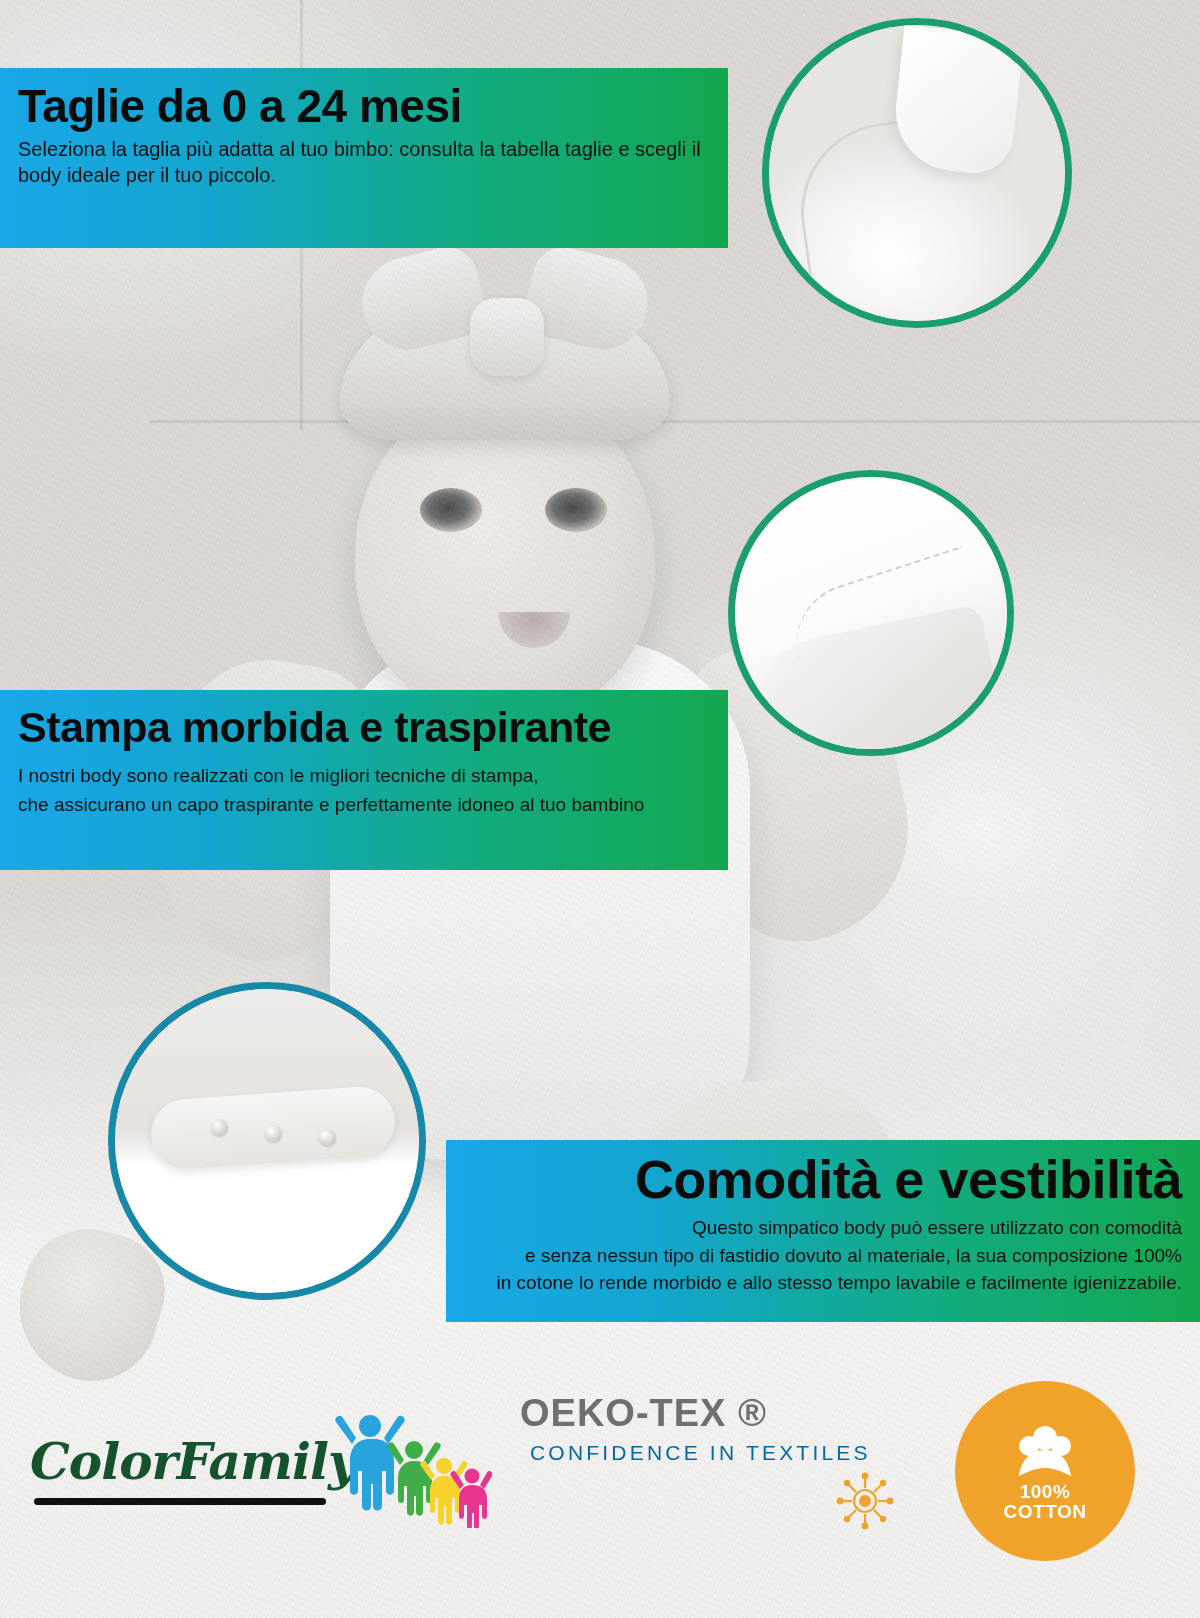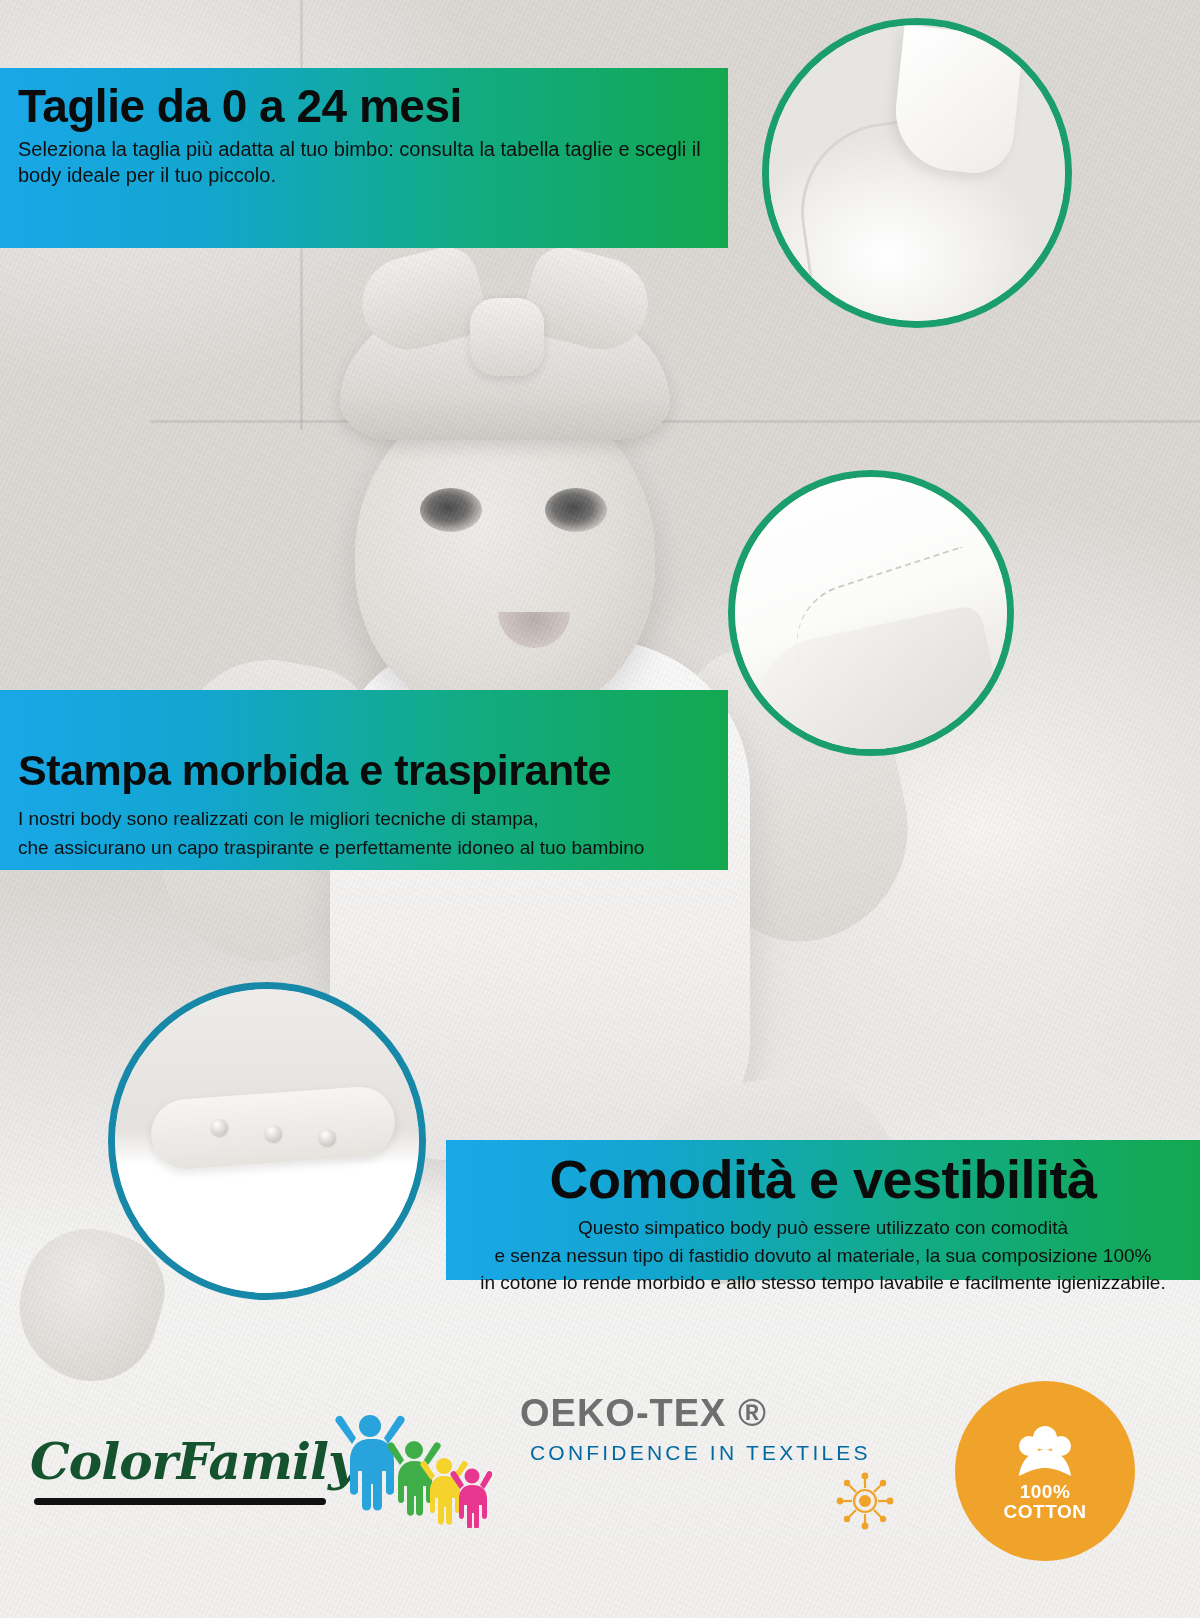--- a/index.html
+++ b/index.html
@@ -159,27 +159,27 @@
   }
   .banner p {
     margin: 0;
     font-size: 20px;
     line-height: 1.34;
     color: #101010;
   }
 
   #banner-sizes { left: 0; top: 68px; width: 728px; height: 180px; }
   #banner-print { left: 0; top: 690px; width: 728px; height: 180px; }
-  #banner-print h2 { font-size: 43px; margin-bottom: 12px; margin-top: 43px; }
+  #banner-print h2 { font-size: 43px; margin-bottom: 12px; }
   #banner-print p { font-size: 19px; line-height: 1.5; }
 
   #banner-comfort {
-    left: 446px; top: 1140px; width: 754px; height: 140px;
+    left: 446px; top: 1140px; width: 754px; height: 182px;
     padding: 10px 18px 14px 18px;
-    text-align: center;
+    text-align: right;
   }
   #banner-comfort h2 { font-size: 54px; margin-bottom: 6px; }
   #banner-comfort p { font-size: 19px; line-height: 1.45; }
 
   
   .callout {
     position: absolute;
     border-radius: 50%;
     overflow: hidden;
     box-sizing: border-box;

